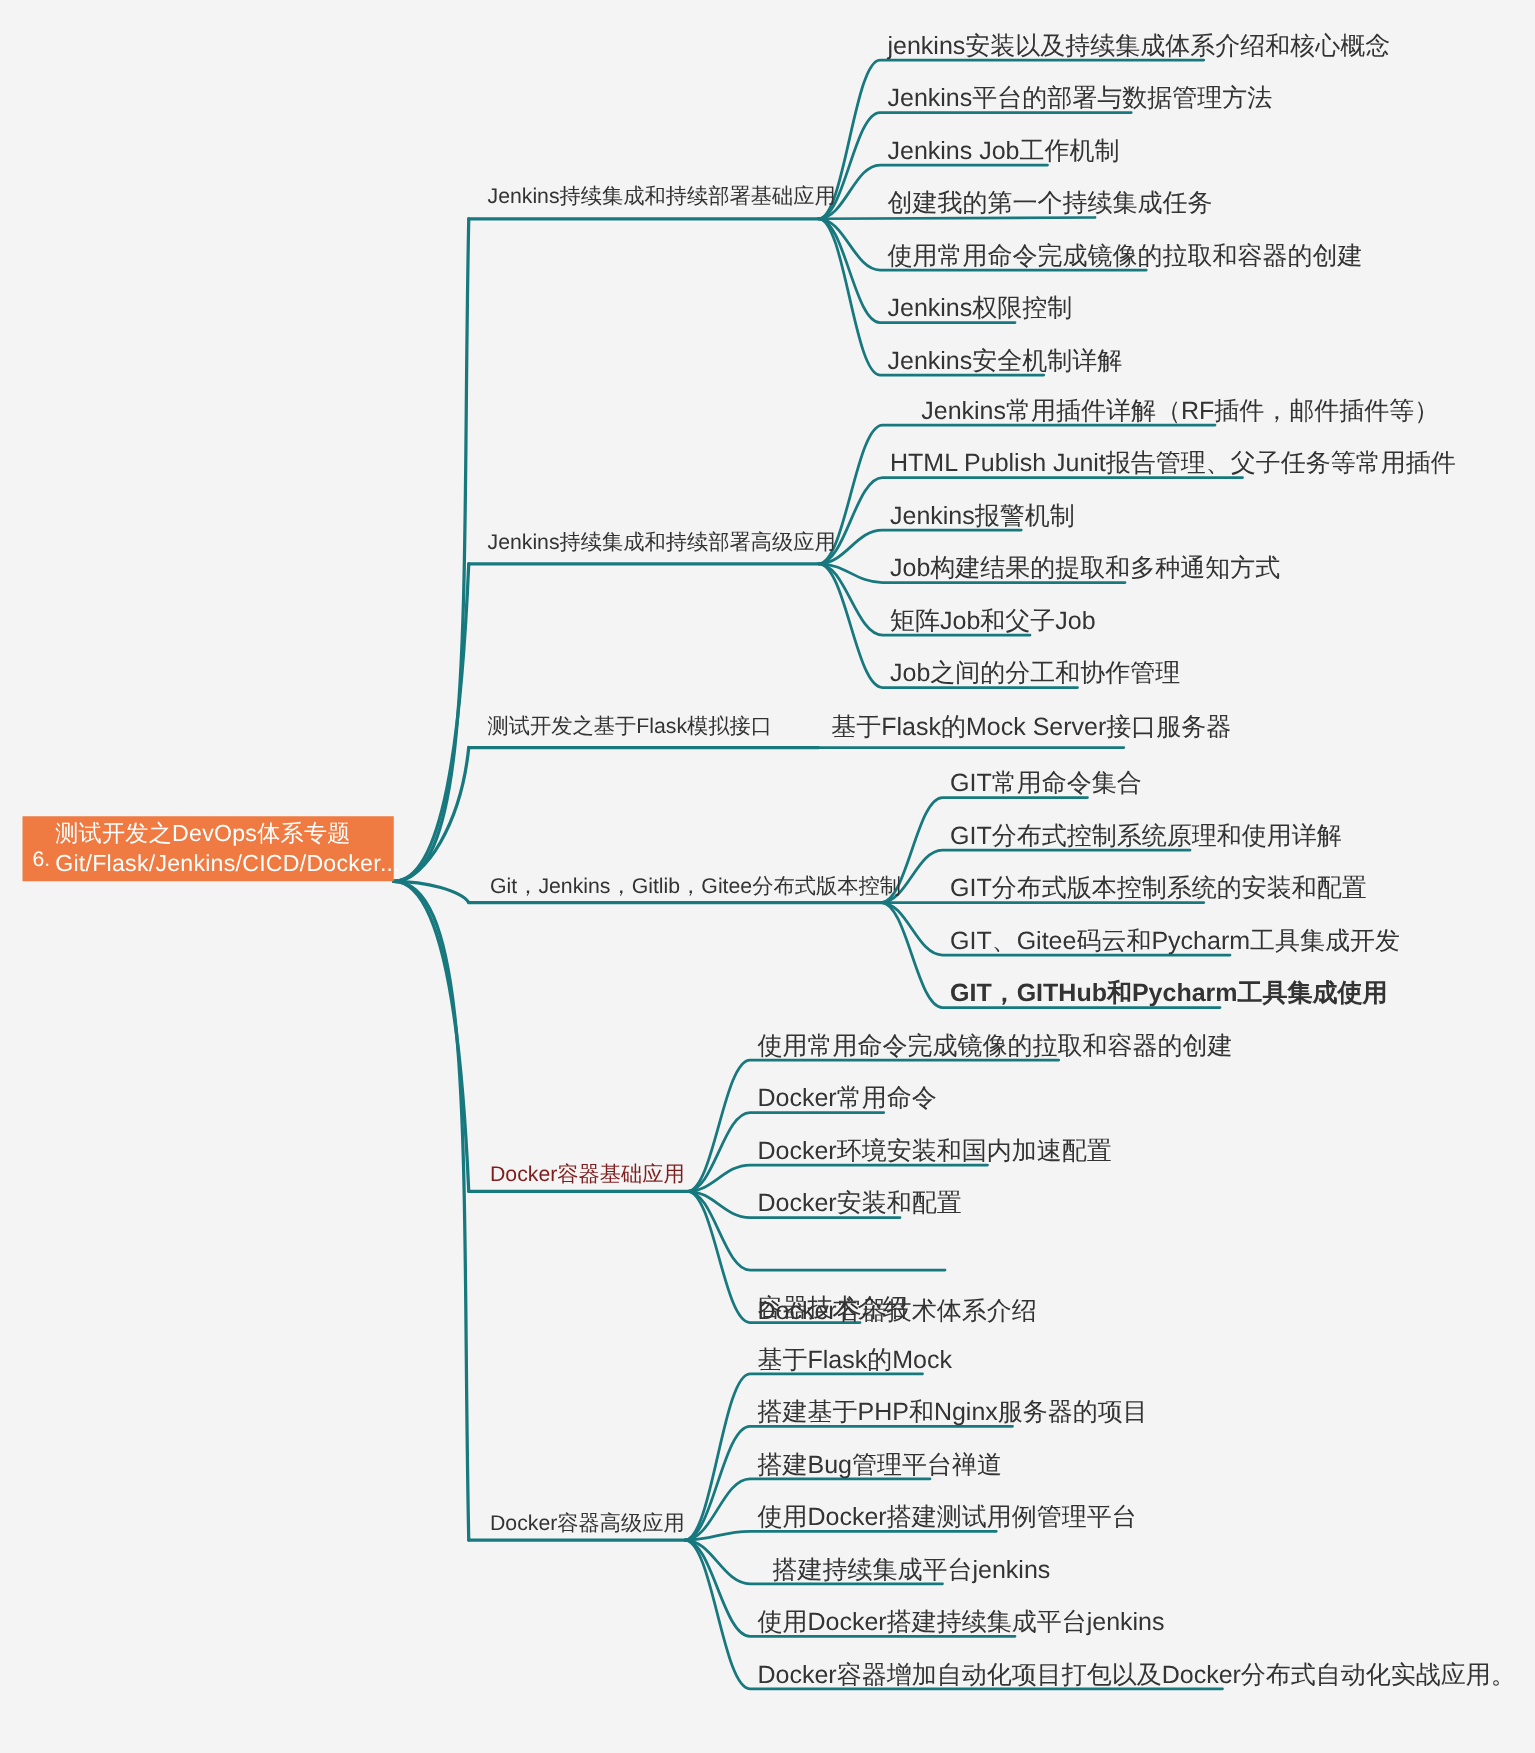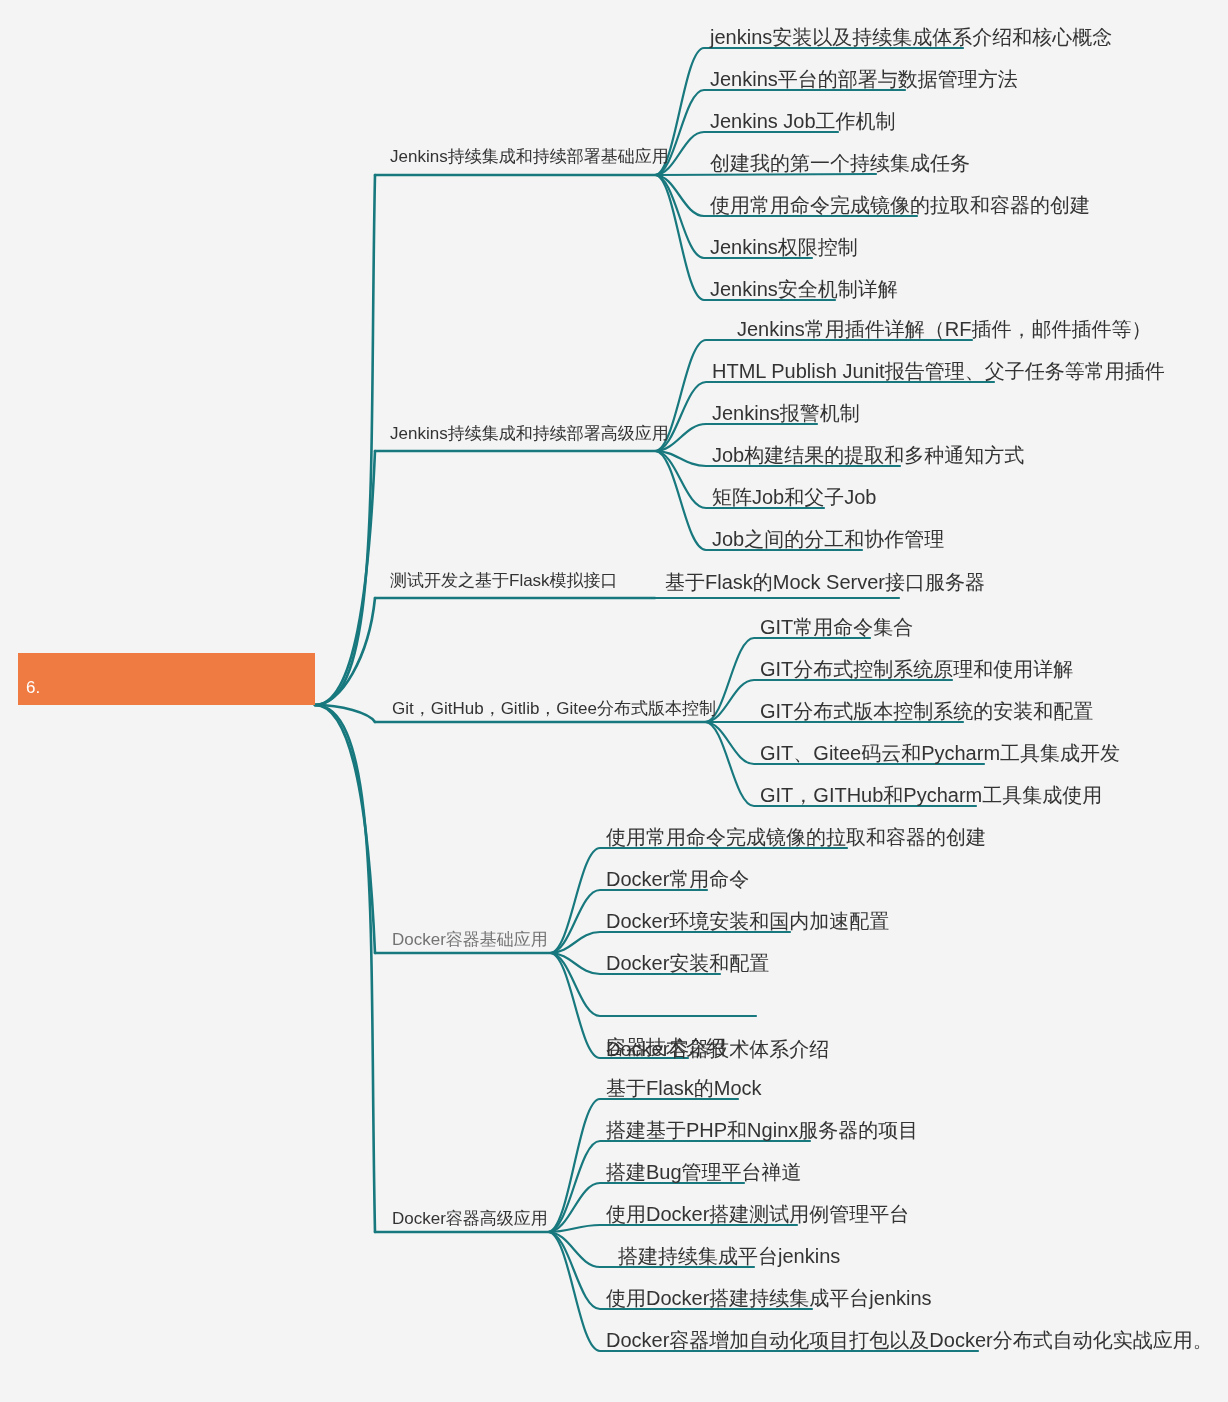--- a/index.html
+++ b/index.html
@@ -112,45 +112,49 @@
       <path d="M 548 1232 C 569.84 1232, 578.16 1141, 600 1141 L 810 1141" fill="none" stroke="#17787e" stroke-width="2.2" stroke-linecap="round"></path>
       <path d="M 548 1232 C 569.84 1232, 578.16 1183, 600 1183 L 744 1183" fill="none" stroke="#17787e" stroke-width="2.2" stroke-linecap="round"></path>
       <path d="M 548 1232 C 569.84 1232, 578.16 1225, 600 1225 L 797 1225" fill="none" stroke="#17787e" stroke-width="2.2" stroke-linecap="round"></path>
       <path d="M 548 1232 C 569.84 1232, 578.16 1267, 600 1267 L 754 1267" fill="none" stroke="#17787e" stroke-width="2.2" stroke-linecap="round"></path>
       <path d="M 548 1232 C 569.84 1232, 578.16 1309, 600 1309 L 812 1309" fill="none" stroke="#17787e" stroke-width="2.2" stroke-linecap="round"></path>
       <path d="M 548 1232 C 569.84 1232, 578.16 1351, 600 1351 L 978 1351" fill="none" stroke="#17787e" stroke-width="2.2" stroke-linecap="round"></path>
     </svg>
   <div id="node-layer">
       <div class="root-node" style="left: 18px; top: 653px; width: 297px; height: 52px; background: rgb(239, 123, 66);">
         <span class="root-index">6.</span>
+        <span>
+          <div class="root-text">测试开发之DevOps体系专题</div>
+          <div class="root-text">Git/Flask/Jenkins/CICD/Docker...</div>
+        </span>
       </div>
       <div class="node-label lvl1" style="left: 390px; top: 148px; color: rgb(51, 51, 51);">Jenkins持续集成和持续部署基础应用</div>
       <div class="node-label lvl2" style="left: 710px; top: 27px; color: rgb(51, 51, 51);">jenkins安装以及持续集成体系介绍和核心概念</div>
       <div class="node-label lvl2" style="left: 710px; top: 69px; color: rgb(51, 51, 51);">Jenkins平台的部署与数据管理方法</div>
       <div class="node-label lvl2" style="left: 710px; top: 111px; color: rgb(51, 51, 51);">Jenkins Job工作机制</div>
       <div class="node-label lvl2" style="left: 710px; top: 153px; color: rgb(51, 51, 51);">创建我的第一个持续集成任务</div>
       <div class="node-label lvl2" style="left: 710px; top: 195px; color: rgb(51, 51, 51);">使用常用命令完成镜像的拉取和容器的创建</div>
       <div class="node-label lvl2" style="left: 710px; top: 237px; color: rgb(51, 51, 51);">Jenkins权限控制</div>
       <div class="node-label lvl2" style="left: 710px; top: 279px; color: rgb(51, 51, 51);">Jenkins安全机制详解</div>
       <div class="node-label lvl1" style="left: 390px; top: 425px; color: rgb(51, 51, 51);">Jenkins持续集成和持续部署高级应用</div>
       <div class="node-label lvl2" style="left: 737px; top: 319px; color: rgb(51, 51, 51);">Jenkins常用插件详解（RF插件，邮件插件等）</div>
       <div class="node-label lvl2" style="left: 712px; top: 361px; color: rgb(51, 51, 51);">HTML Publish Junit报告管理、父子任务等常用插件</div>
       <div class="node-label lvl2" style="left: 712px; top: 403px; color: rgb(51, 51, 51);">Jenkins报警机制</div>
       <div class="node-label lvl2" style="left: 712px; top: 445px; color: rgb(51, 51, 51);">Job构建结果的提取和多种通知方式</div>
       <div class="node-label lvl2" style="left: 712px; top: 487px; color: rgb(51, 51, 51);">矩阵Job和父子Job</div>
       <div class="node-label lvl2" style="left: 712px; top: 529px; color: rgb(51, 51, 51);">Job之间的分工和协作管理</div>
       <div class="node-label lvl1" style="left: 390px; top: 572px; color: rgb(51, 51, 51);">测试开发之基于Flask模拟接口</div>
       <div class="node-label lvl2" style="left: 665px; top: 572px; color: rgb(51, 51, 51); text-align: right;">基于Flask的Mock Server接口服务器</div>
-      <div class="node-label lvl1" style="left: 392px; top: 700px; color: rgb(51, 51, 51);">Git，GitHub，Gitlib，Gitee分布式版本控制</div>
+      <div class="node-label lvl1" style="left: 392px; top: 700px; color: rgb(51, 51, 51);">Git，Jenkins，Gitlib，Gitee分布式版本控制</div>
       <div class="node-label lvl2" style="left: 760px; top: 617px; color: rgb(51, 51, 51);">GIT常用命令集合</div>
       <div class="node-label lvl2" style="left: 760px; top: 659px; color: rgb(51, 51, 51);">GIT分布式控制系统原理和使用详解</div>
       <div class="node-label lvl2" style="left: 760px; top: 701px; color: rgb(51, 51, 51);">GIT分布式版本控制系统的安装和配置</div>
       <div class="node-label lvl2" style="left: 760px; top: 743px; color: rgb(51, 51, 51);">GIT、Gitee码云和Pycharm工具集成开发</div>
-      <div class="node-label lvl2" style="left: 760px; top: 785px; color: rgb(51, 51, 51);">GIT，GITHub和Pycharm工具集成使用</div>
-      <div class="node-label lvl1" style="left: 392px; top: 931px; color: #737373;">Docker容器基础应用</div>
+      <div class="node-label lvl2" style="left: 760px; top: 785px; color: rgb(51, 51, 51); font-weight: bold;">GIT，GITHub和Pycharm工具集成使用</div>
+      <div class="node-label lvl1" style="left: 392px; top: 931px; color: #7f1d1d;">Docker容器基础应用</div>
       <div class="node-label lvl2" style="left: 606px; top: 827px; color: rgb(51, 51, 51);">使用常用命令完成镜像的拉取和容器的创建</div>
       <div class="node-label lvl2" style="left: 606px; top: 869px; color: rgb(51, 51, 51);">Docker常用命令</div>
       <div class="node-label lvl2" style="left: 606px; top: 911px; color: rgb(51, 51, 51);">Docker环境安装和国内加速配置</div>
       <div class="node-label lvl2" style="left: 606px; top: 953px; color: rgb(51, 51, 51);">Docker安装和配置</div>
       <div class="node-label lvl2" style="left: 606px; top: 995px; color: rgb(51, 51, 51); margin-top: 44px;">Docker容器技术体系介绍</div>
       <div class="node-label lvl2" style="left: 606px; top: 1037px; color: rgb(51, 51, 51);">容器技术介绍</div>
       <div class="node-label lvl1" style="left: 392px; top: 1210px; color: rgb(51, 51, 51);">Docker容器高级应用</div>
       <div class="node-label lvl2" style="left: 606px; top: 1078px; color: rgb(51, 51, 51);">基于Flask的Mock</div>
       <div class="node-label lvl2" style="left: 606px; top: 1120px; color: rgb(51, 51, 51);">搭建基于PHP和Nginx服务器的项目</div>
       <div class="node-label lvl2" style="left: 606px; top: 1162px; color: rgb(51, 51, 51);">搭建Bug管理平台禅道</div>

